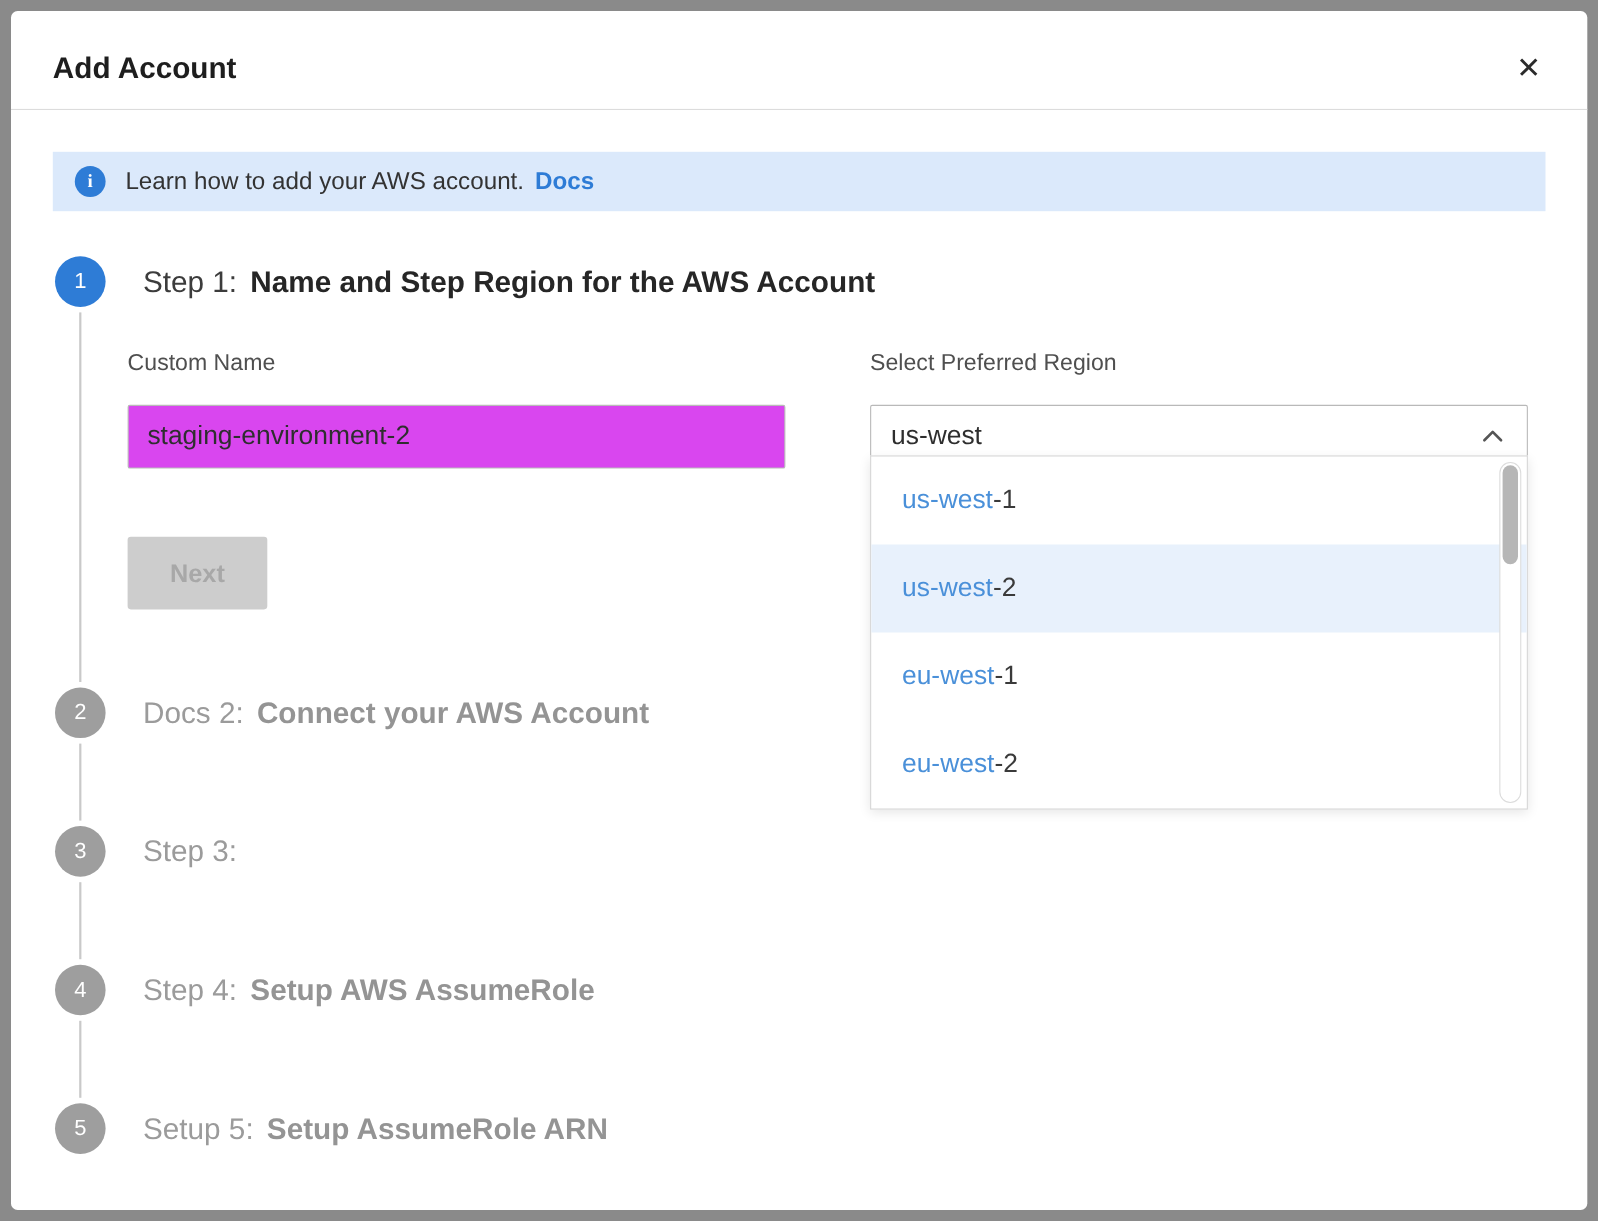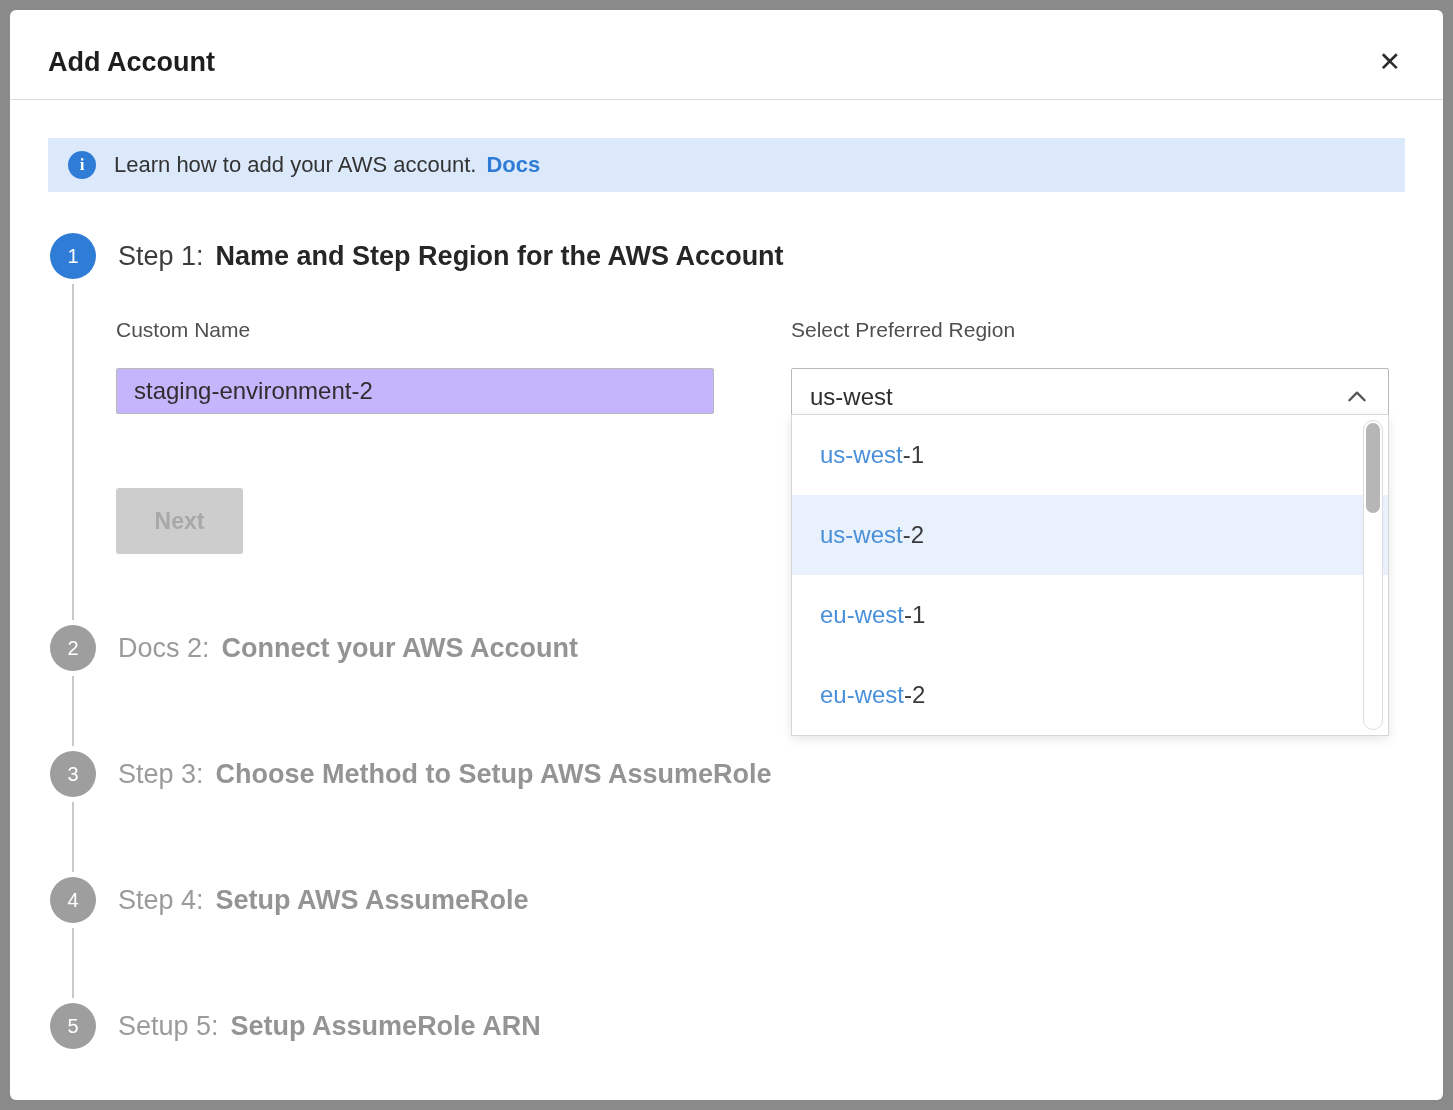--- a/index.html
+++ b/index.html
@@ -43,39 +43,39 @@
   .banner-link{
     color:var(--accent);font-weight:700;margin-left:10px;text-decoration:none;cursor:pointer;
   }
   .steps{margin:41px 38px 0 40px;}
   .step-row{display:flex;align-items:center;}
   .step-circle{
     width:46px;height:46px;border-radius:50%;background:#9e9e9e;color:#fff;
     font-size:20px;display:flex;align-items:center;justify-content:center;flex:0 0 46px;
   }
   .step-circle.active{background:var(--accent);}
-  .step-text{margin-left:22px;font-size:27px;display:flex;gap:12px;align-items:flex-start;white-space:nowrap;}
+  .step-text{margin-left:34px;font-size:27px;display:flex;gap:12px;align-items:flex-start;white-space:nowrap;}
   .step-label{color:var(--inactive-gray);font-weight:400;}
   .step-name{color:#949494;font-weight:700;}
   .step.current .step-label{color:#3c3c3c;}
   .step.current .step-name{color:#262626;}
   .step-body{
     margin:5px 0 5px 22px;border-left:2px solid #c9c9c9;
     padding:34px 0 0 42px;height:336px;
   }
   .step-connector{
     margin:5px 0 5px 22px;border-left:2px solid #c9c9c9;height:70px;
   }
   .form-row{display:flex;}
   .field{width:598px;}
   .field + .field{margin-left:77px;}
   .field-label{font-size:21px;color:#4f4f4f;margin-bottom:26px;}
   .text-input{
-    width:100%;height:46px;border:1px solid #b9b9b9;border-radius:2px;
-    font-size:24px;color:#2e2e2e;padding:0 17px;font-family:inherit;outline:none;background:#c4b5fd;
+    width:100%;height:58px;border:1px solid #b9b9b9;border-radius:2px;
+    font-size:24px;color:#2e2e2e;padding:0 17px;font-family:inherit;outline:none;background:#d946ef;
   }
   .region-field{position:relative;}
   .select-box{
     height:58px;border:1px solid #b9b9b9;border-radius:2px;background:#fff;
     display:flex;align-items:center;justify-content:space-between;
     padding:0 18px;font-size:24px;color:#2e2e2e;cursor:pointer;
   }
   .chevron{width:26px;height:26px;flex:0 0 26px;}
   .dropdown{
     position:absolute;left:0;right:0;top:96px;z-index:10;background:#fff;
@@ -181,21 +181,20 @@
           </div>
         </div>
         <div class="step-connector"></div>
       </div>
 
       <div class="step">
         <div class="step-row">
           <div class="step-circle">3</div>
           <div class="step-text">
             <span class="step-label">Step 3:</span>
-            <span class="step-name">Choose Method to Setup AWS AssumeRole</span>
           </div>
         </div>
         <div class="step-connector"></div>
       </div>
 
       <div class="step">
         <div class="step-row">
           <div class="step-circle">4</div>
           <div class="step-text">
             <span class="step-label">Step 4:</span>

